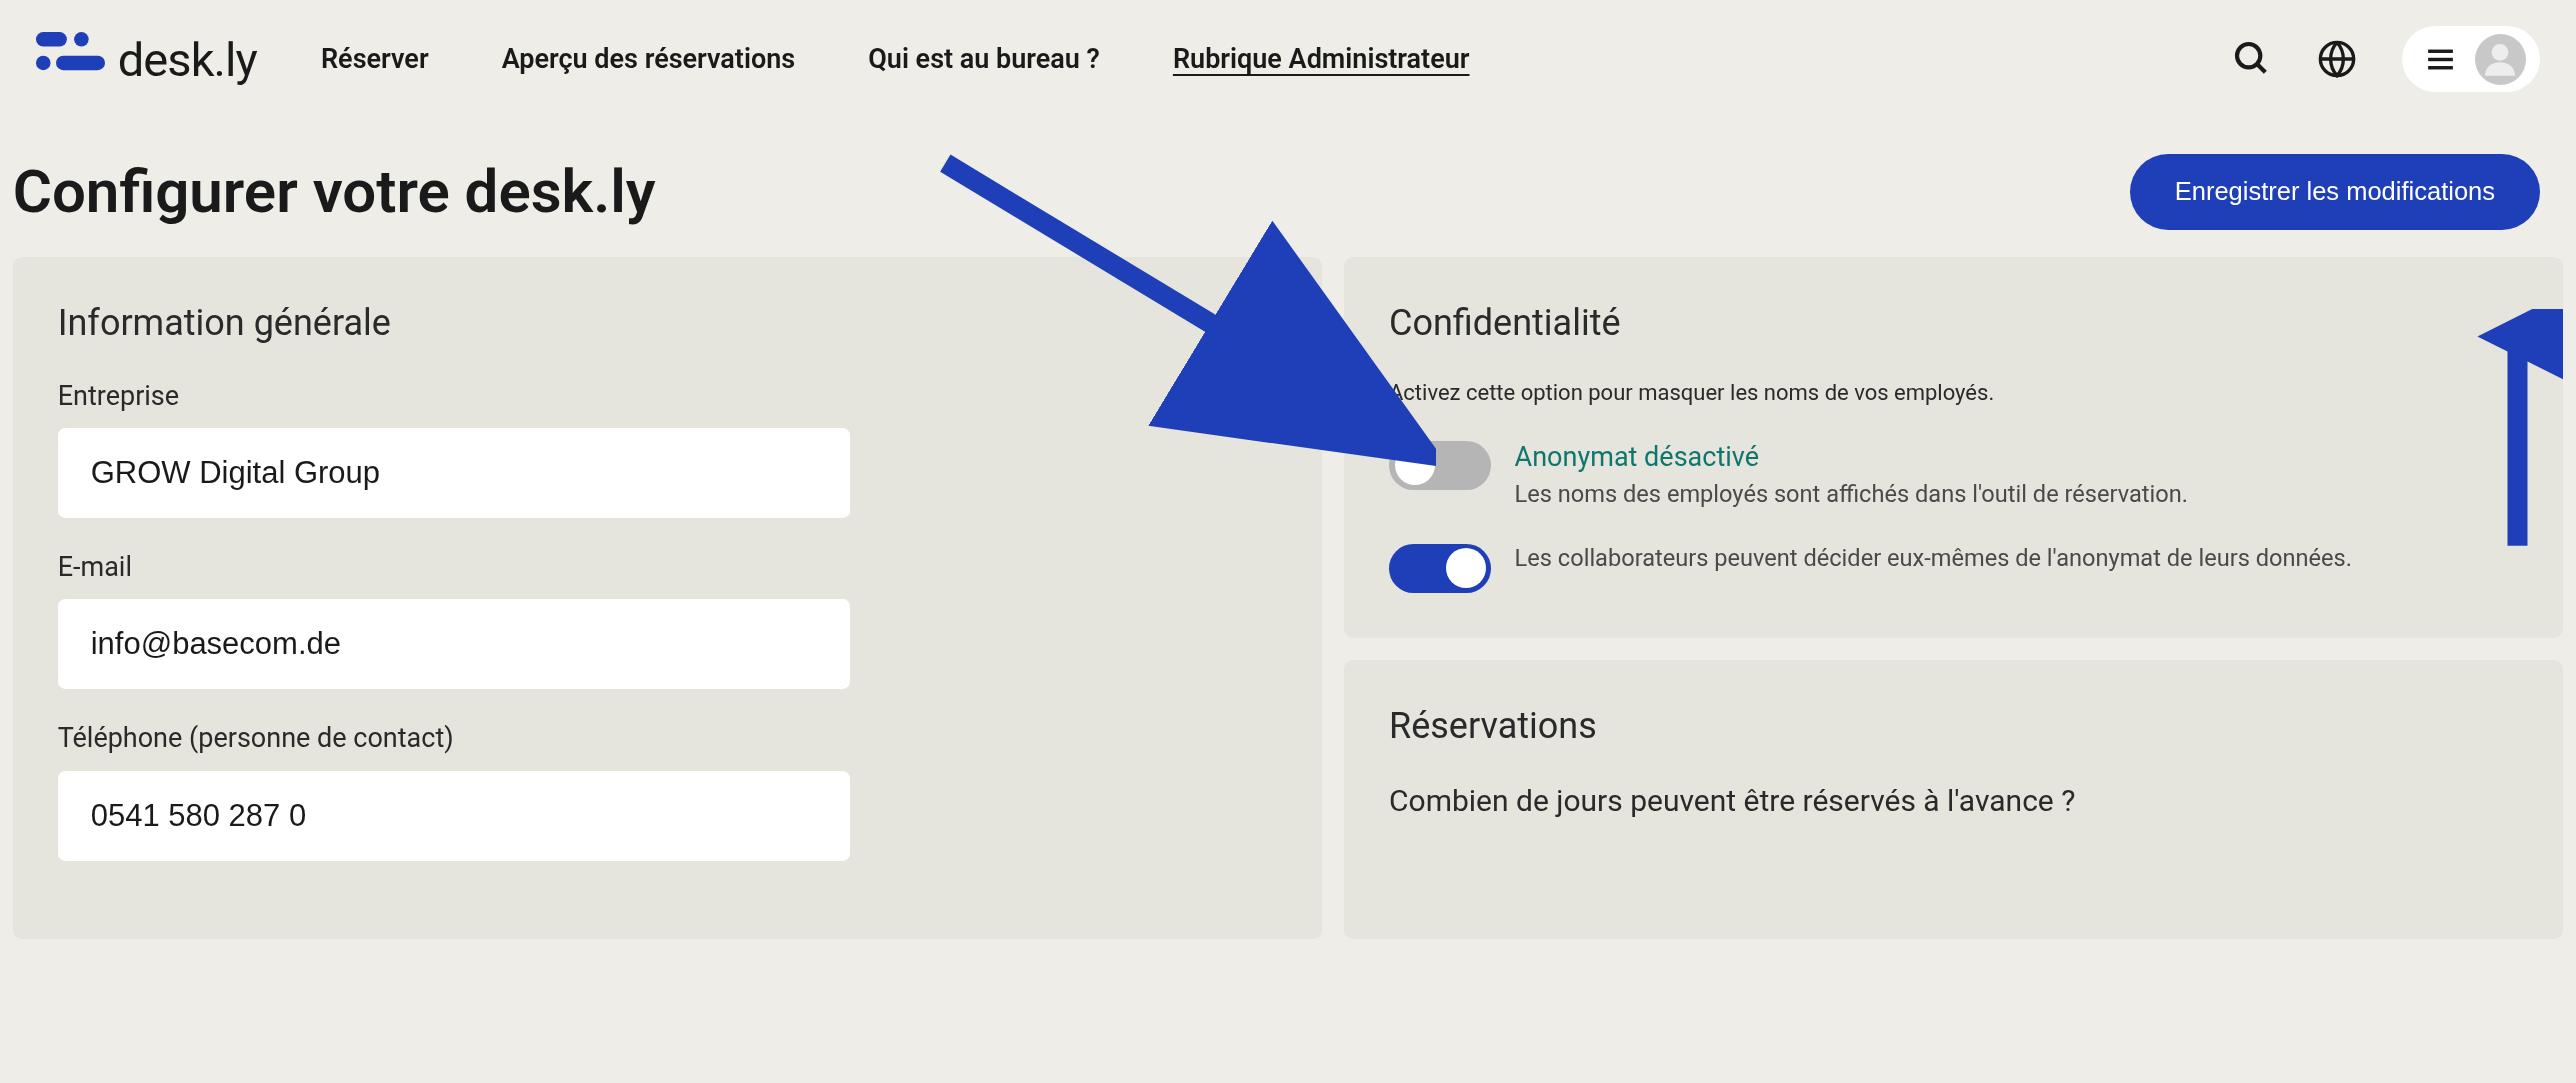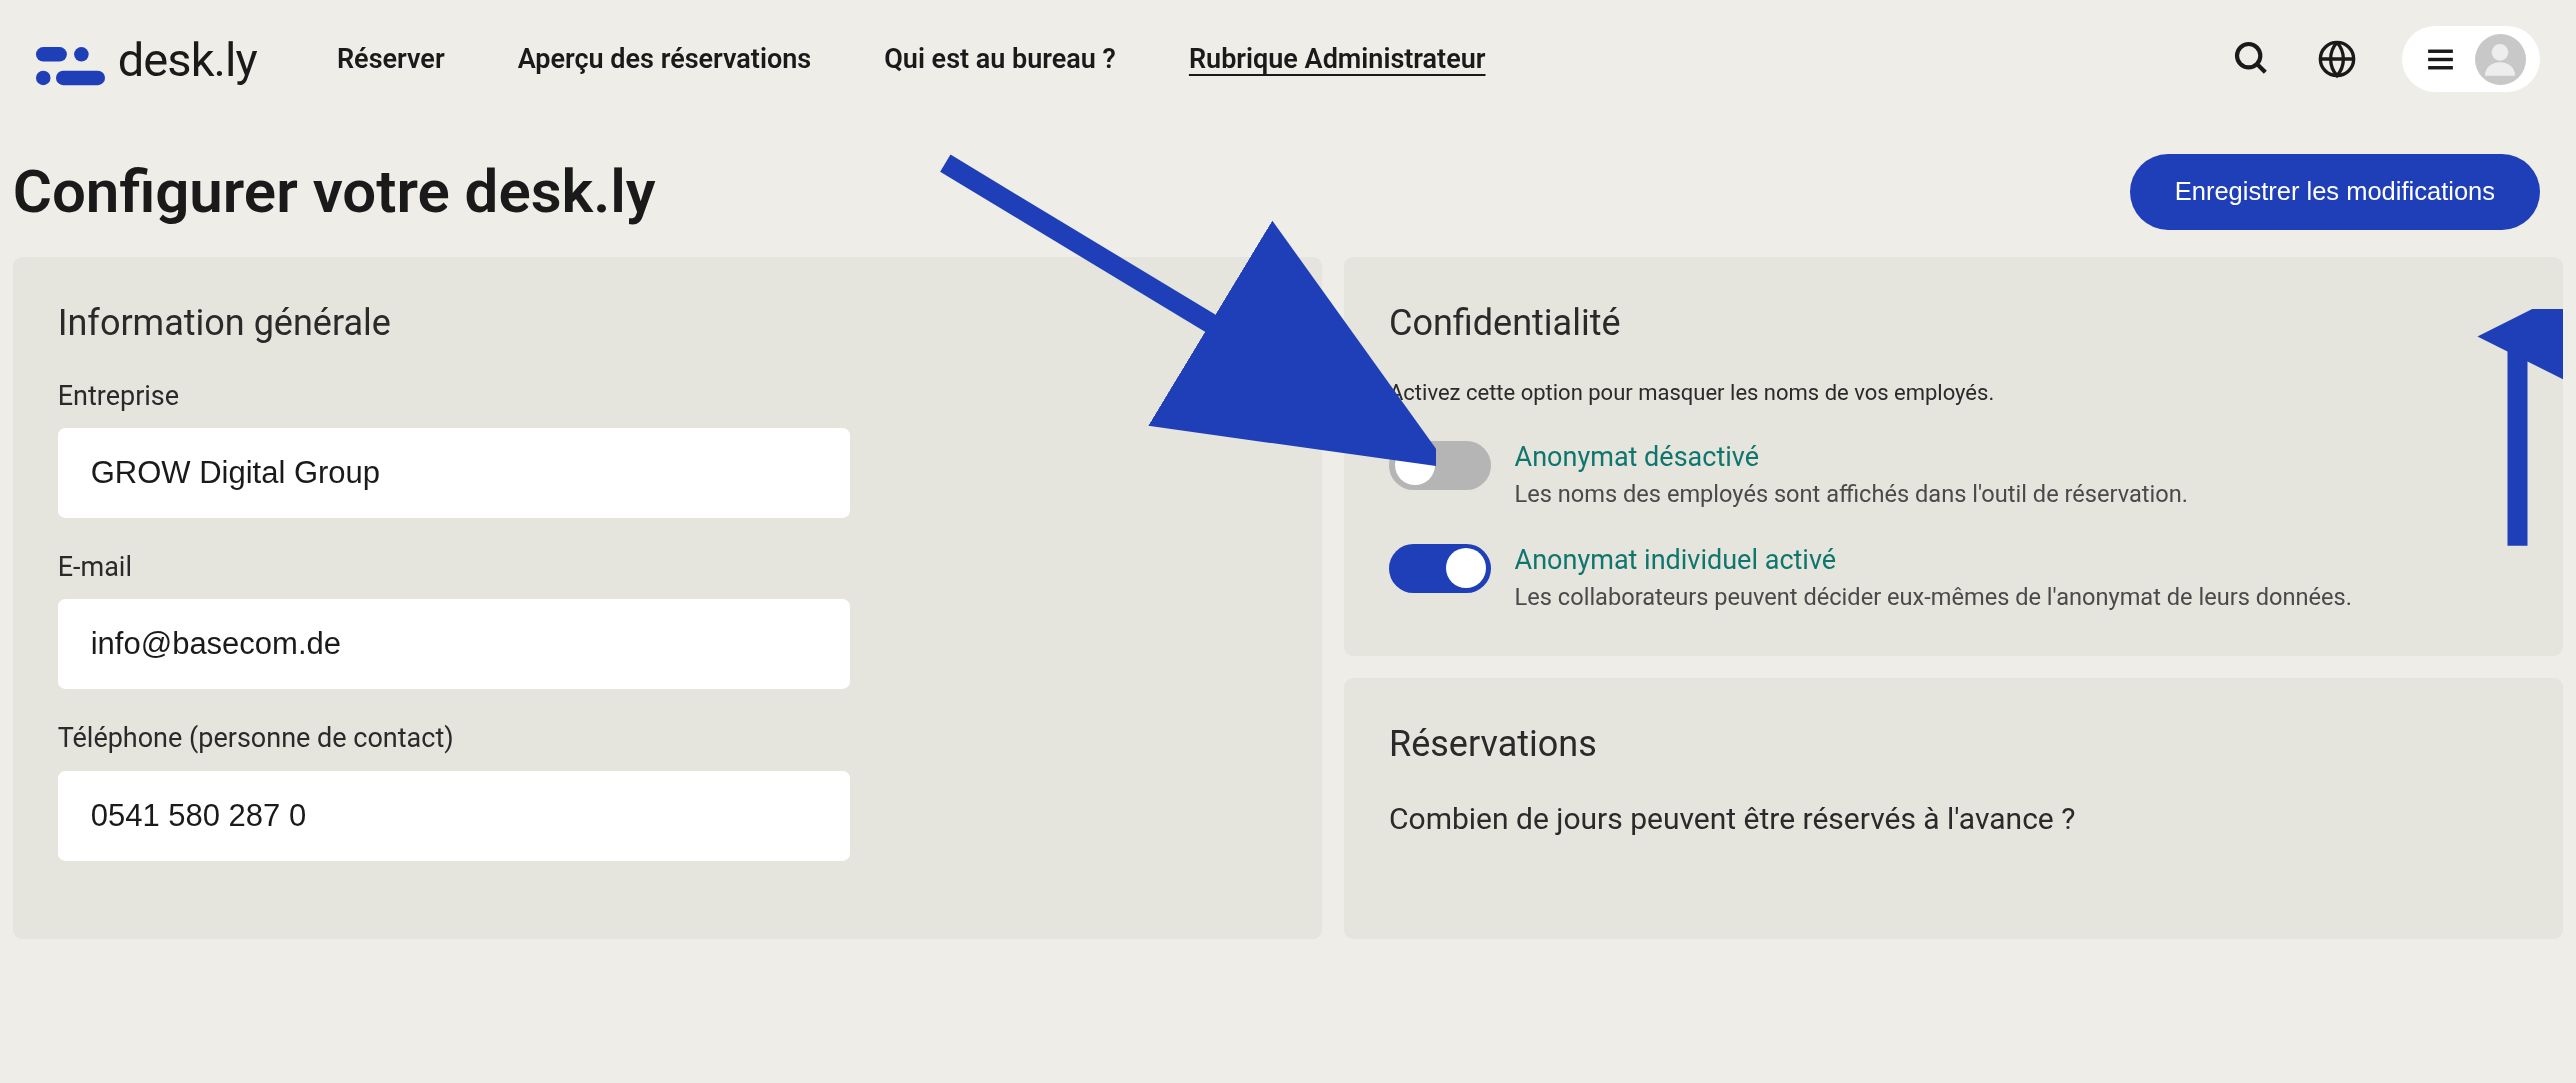--- a/index.html
+++ b/index.html
@@ -12,23 +12,23 @@
       transform-origin: top left;
     }
     .header {
       display: flex;
       align-items: center;
       padding: 18px 36px;
       height: 118px;
     }
     .logo {
       display: flex;
-      align-items: flex-end;
+      align-items: flex-start;
       gap: 12.7px;
-      margin-right: 80px;
+      margin-right: 64px;
     }
     .logo-text {
       font-size: 47px;
       font-weight: 400;
       color: #1a1a1a;
       letter-spacing: -0.9px;
     }
     .nav {
       display: flex;
       gap: 73px;
@@ -269,21 +269,20 @@
           <div class="toggle-title">Anonymat désactivé</div>
           <div class="toggle-sub">Les noms des employés sont affichés dans l'outil de réservation.</div>
         </div>
       </div>
 
       <div class="toggle-row" style="margin-bottom:0;">
         <div class="toggle on">
           <div class="toggle-knob"></div>
         </div>
         <div class="toggle-text">
-          <div class="toggle-title">Anonymat individuel activé</div>
           <div class="toggle-sub">Les collaborateurs peuvent décider eux-mêmes de l'anonymat de leurs données.</div>
         </div>
       </div>
     </div>
 
     <div class="panel" style="padding-bottom:18px;">
       <h2 class="panel-title">Réservations</h2>
 
 
       <div class="reservations-question">Combien de jours peuvent être réservés à l'avance ?</div>

